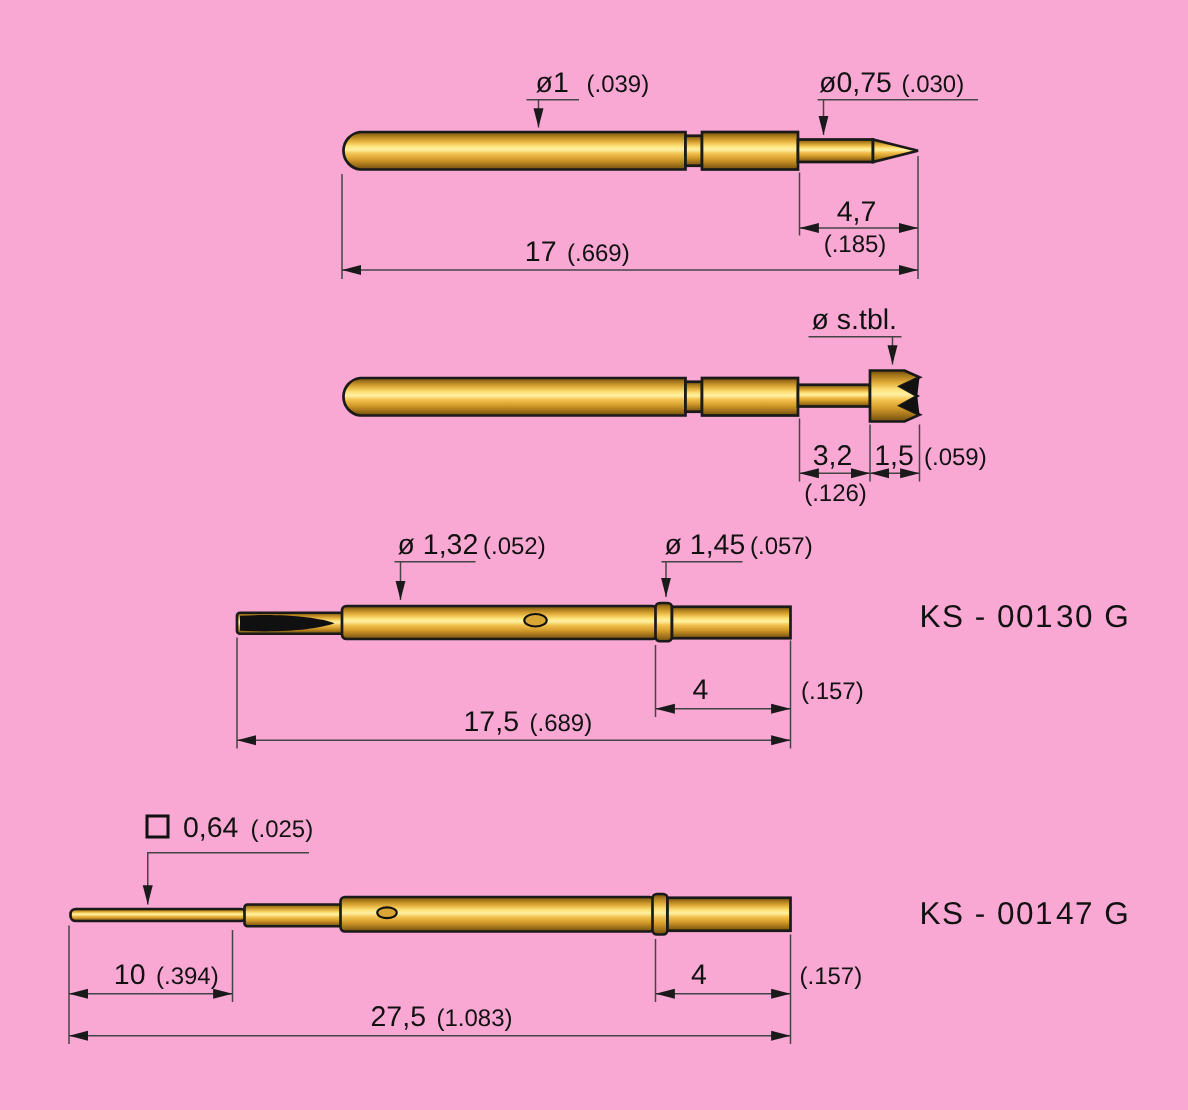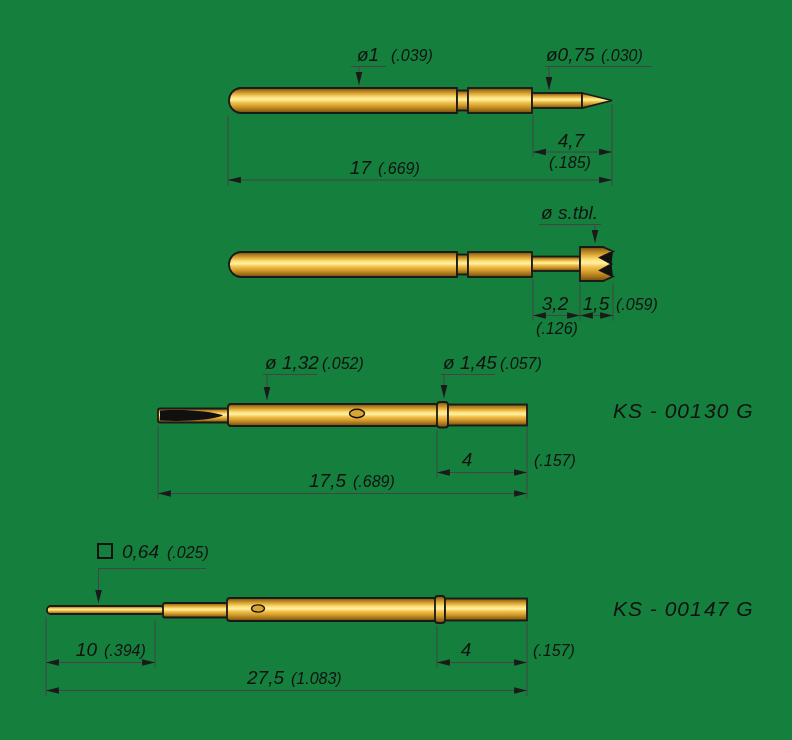--- a/index.html
+++ b/index.html
@@ -1,16 +1,16 @@
 <!DOCTYPE html>
 <html><head>
 <meta charset="utf-8">
 <style>
   html,body{margin:0;padding:0;background:#ffffff;}
-  .canvas{position:relative;width:792px;height:740px;background:#15803d;overflow:hidden;font-style:italic;}
+  .canvas{position:relative;width:792px;height:740px;background:#f9a8d4;overflow:hidden;}
   svg{display:block;}
   svg text{font-family:"Liberation Sans", sans-serif;fill:#111;}
   .dim{font-size:19px;}
   .dimsmall{font-size:16px;}
   .lbl{font-size:19px;}
   .partno{font-size:21px;letter-spacing:1px;}
   .thin{stroke:#444;stroke-width:1;fill:none;}
   .outline{stroke:#1a1a1a;stroke-width:1.8;}
 </style>
 </head>

